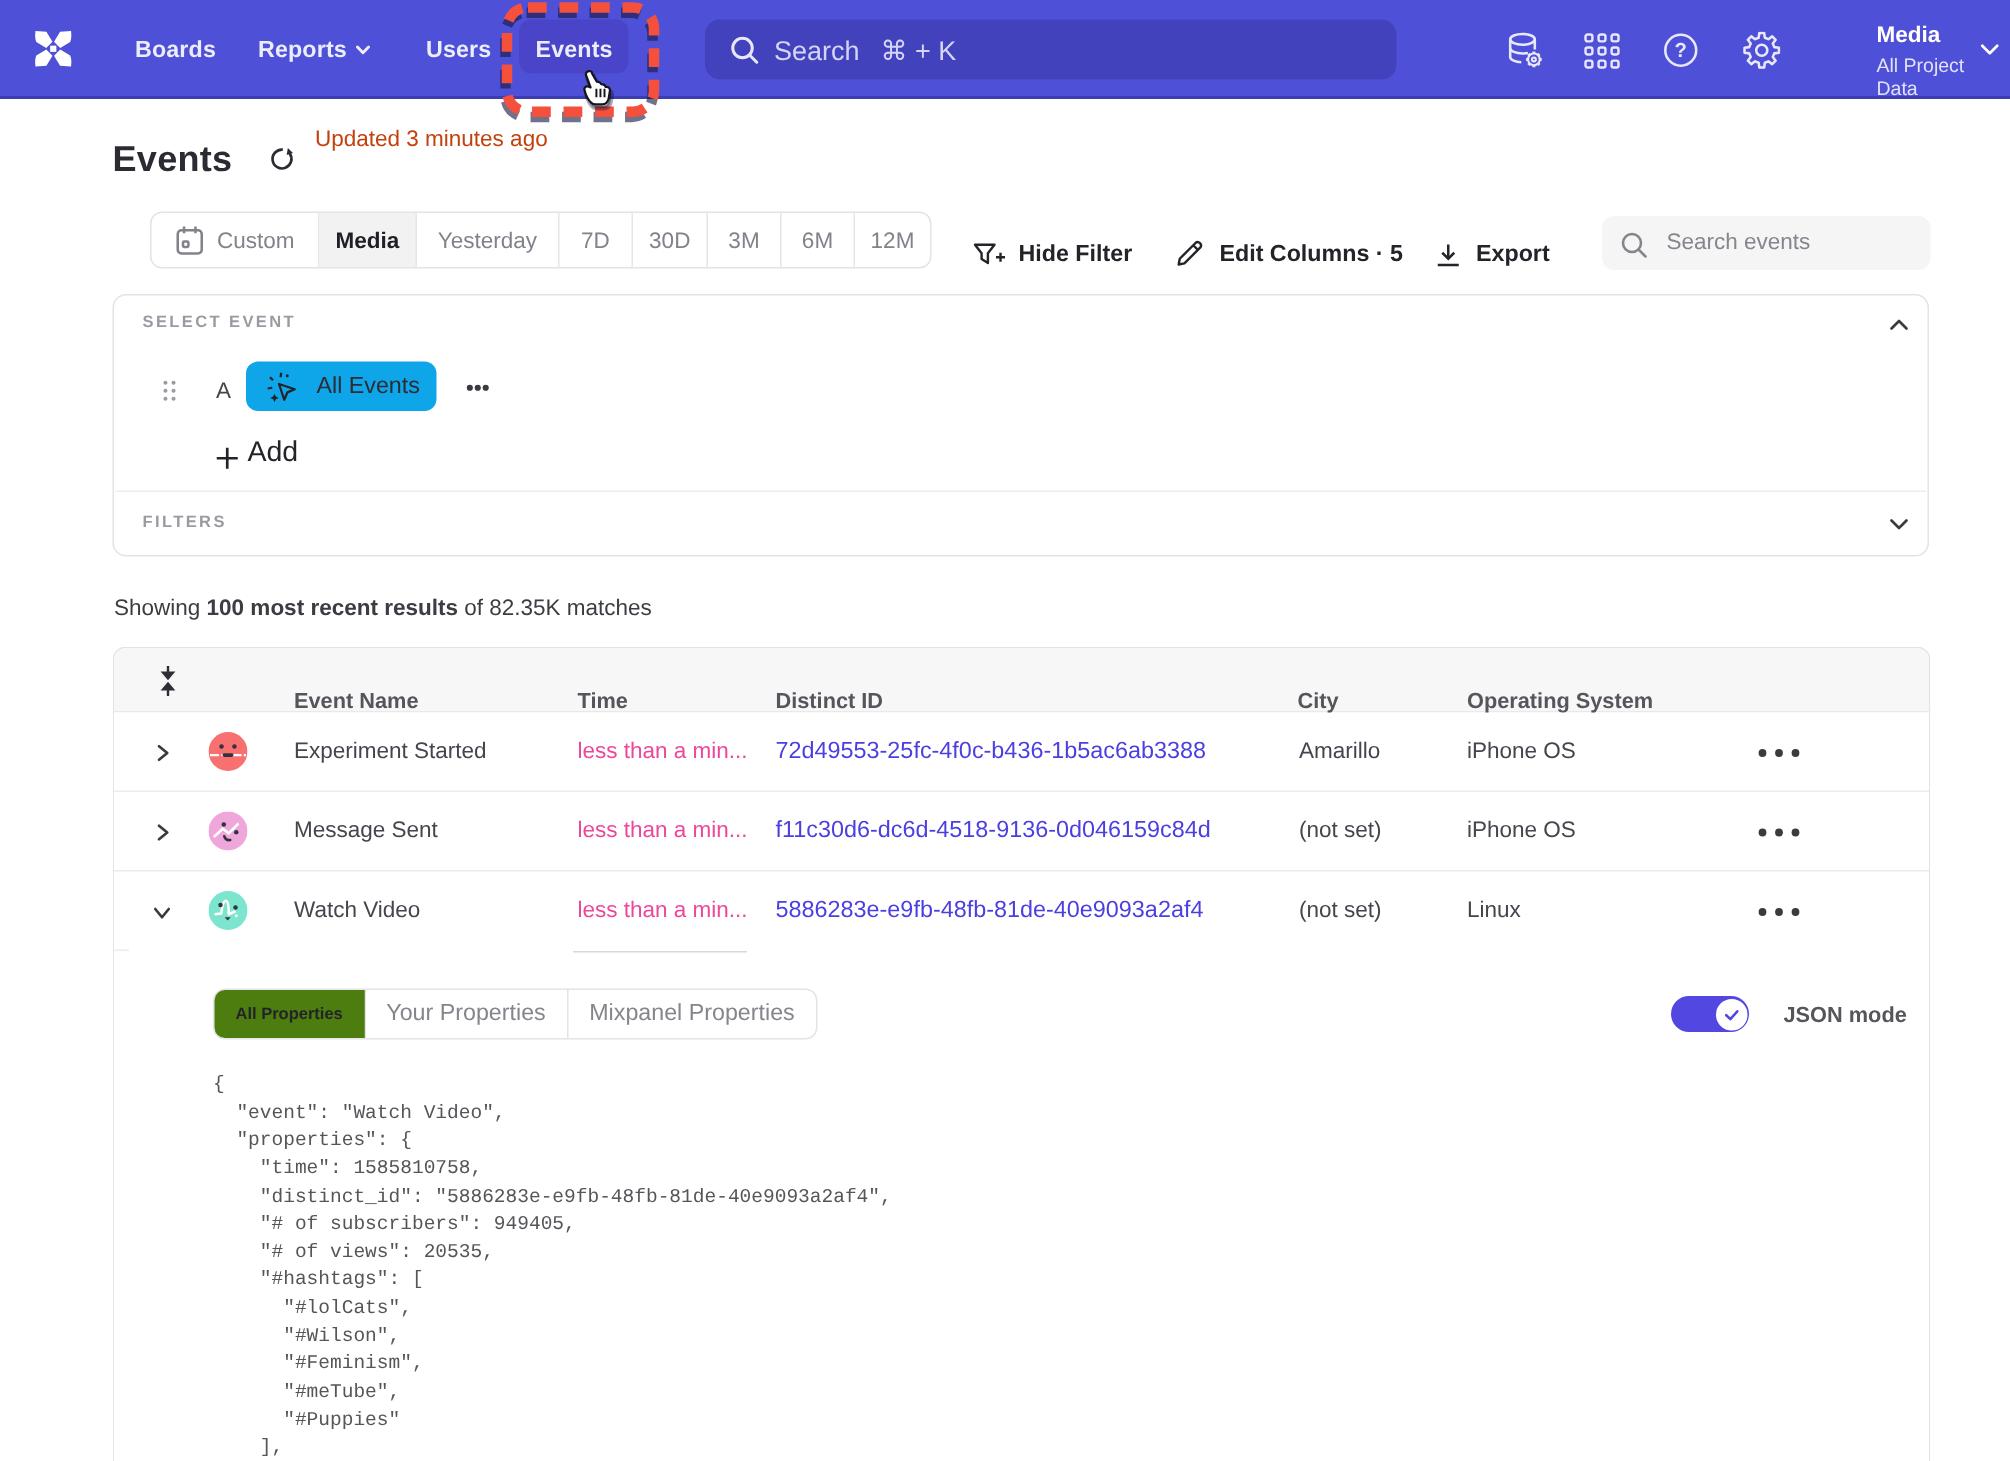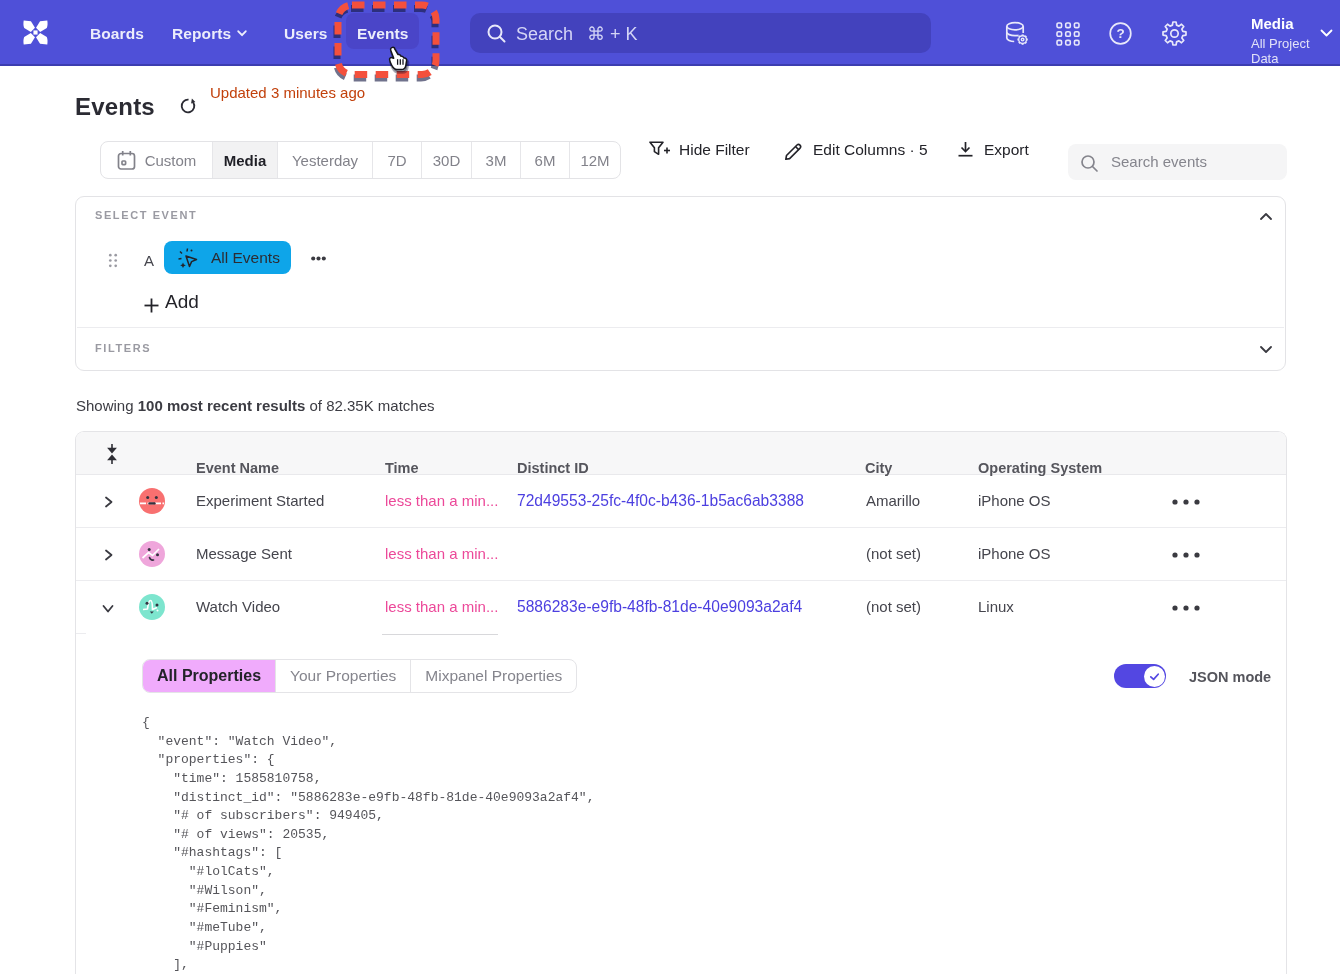--- a/index.html
+++ b/index.html
@@ -19,21 +19,21 @@
 
 
 #h1 { position:absolute; left:75px; top:93px; font-size:24px; font-weight:bold; color:#2b2b33; letter-spacing:.2px; }
 #updated { position:absolute; left:210px; top:84px; font-size:15px; color:#c2410c; }
 
 
 #seg { position:absolute; left:75px; top:141px; width:521px; height:38px; border:1px solid #e3e3e6; border-radius:8px; display:flex; align-items:stretch; font-size:15px; color:#82828a;margin-left:25px; }
 #seg .s { display:flex; align-items:center; justify-content:center; border-right:1px solid #e6e6e9; }
 #seg .s:last-child { border-right:none; }
 #seg .sel { background:#f2f2f3; color:#1f1f26; font-weight:bold; }
-.toolbtn { position:absolute; top:141px; height:38px; display:flex; align-items:flex-start; font-size:15.5px; color:#232329; font-weight:400; }
+.toolbtn { position:absolute; top:141px; height:38px; display:flex; align-items:flex-end; font-size:15.5px; color:#232329; font-weight:700; }
 #searchevents { position:absolute; left:1068px; top:144px; width:219px; height:36px; background:#f5f5f6; border-radius:8px; color:#85858d; font-size:15px; }
 #searchevents span { position:absolute; left:43px; top:9px; }
 
 
 #card { position:absolute; left:75px; top:196px; width:1211px; height:175px; border:1px solid #e3e3e6; border-radius:9px; }
 .seclabel { font-size:11px; font-weight:bold; letter-spacing:1.6px; color:#9a9aa2; }
 #chip { position:absolute; left:164px; top:241px; width:127px; height:33px; background:#0ea5e9; border-radius:8px;text-align:right; }
 #chip .t { position:absolute; left:47px; top:8px; font-size:15.5px; font-weight:500; color:#2c2c33; }
 #addrow { position:absolute; left:68px; top:94px; height:22px; display:flex; align-items:flex-end; color:#232329; font-size:19px; font-weight:500; }
 #carddiv { position:absolute; left:1px; top:130px; width:1207px; height:1px; background:#ececef; }
@@ -48,21 +48,21 @@
 .row { position:absolute; left:0; width:1210px; height:53px; }
 .rb { border-bottom:1px solid #ececef; }
 .cell { position:absolute; top:17px; font-size:15px; color:#45454d; }
 .link { color:#4c3fe0; font-size:15.6px; }
 .time { color:#ec4899; }
 
 
 #tabs { position:absolute; left:66px; top:227px; height:34px; border:1px solid #e4e4e7; border-radius:8px; display:flex; background:#fff; font-size:15.5px; color:#85858d; }
 #tabs .tab { display:flex; align-items:center; padding:0 14px; border-right:1px solid #e4e4e7; }
 #tabs .tab:last-child { border-right:none; }
-#tabs .act { background:#f0abfc; color:#232329; font-weight:bold; font-size:16px; border-radius:7px 0 0 7px; }
+#tabs .act { background:#4d7c0f; color:#232329; font-weight:bold; font-size:11px; border-radius:7px 0 0 7px; }
 #toggle { position:absolute; left:1038px; top:232px; width:52px; height:24px; background:#5347e2; border-radius:12px; }
 #toggle .knob { position:absolute; right:1.5px; top:1.5px; width:21px; height:21px; border-radius:50%; background:#fff; }
 #jsonmode { position:absolute; left:1113px; top:237px; font-size:14.5px; font-weight:bold; color:#55555c; }
 #json { position:absolute; left:66px; top:282px; font-family:"Liberation Mono", monospace; font-size:13px; line-height:18.62px; color:#55555a; white-space:pre; }
 </style>
 </head>
 <body>
 
 <div id="nav">
   <svg class="abs" style="left:21px;top:18px" width="29" height="29" viewBox="0 0 28 28">
@@ -316,20 +316,21 @@
       </svg>
     <svg class="abs" style="left:63px;top:13px" width="26" height="26" viewBox="0 0 26 26">
       <circle cx="13" cy="13" r="13" fill="#efa6db"></circle>
       <polyline points="3.5,17 9.5,11.5 13.5,14.5 20,8" fill="none" stroke="#fff" stroke-width="1.7"></polyline>
       <circle cx="10.2" cy="8.6" r="1.5" fill="#333340"></circle>
         <circle cx="18.5" cy="13.8" r="1.5" fill="#333340"></circle>
       <path d="M10.5,16.5 Q11.5,19.5 14.5,19" fill="none" stroke="#333340" stroke-width="1.7" stroke-linecap="round"></path>
     </svg>
     <span class="cell" style="left:120px">Message Sent</span>
     <span class="cell time" style="left:309px">less than a min...</span>
+    <span class="cell link" style="left:441px">f11c30d6-dc6d-4518-9136-0d046159c84d</span>
     <span class="cell" style="left:790px">(not set)</span>
     <span class="cell" style="left:902px">iPhone OS</span>
     <svg class="abs" style="left:1096px;top:24px" width="28" height="6">
         <circle cx="3" cy="3" r="2.6" fill="#3a3a41"></circle>
         <circle cx="14" cy="3" r="2.6" fill="#3a3a41"></circle>
         <circle cx="25" cy="3" r="2.6" fill="#3a3a41"></circle>
       </svg>
   </div>
 
   <div class="row" style="top:149px">

